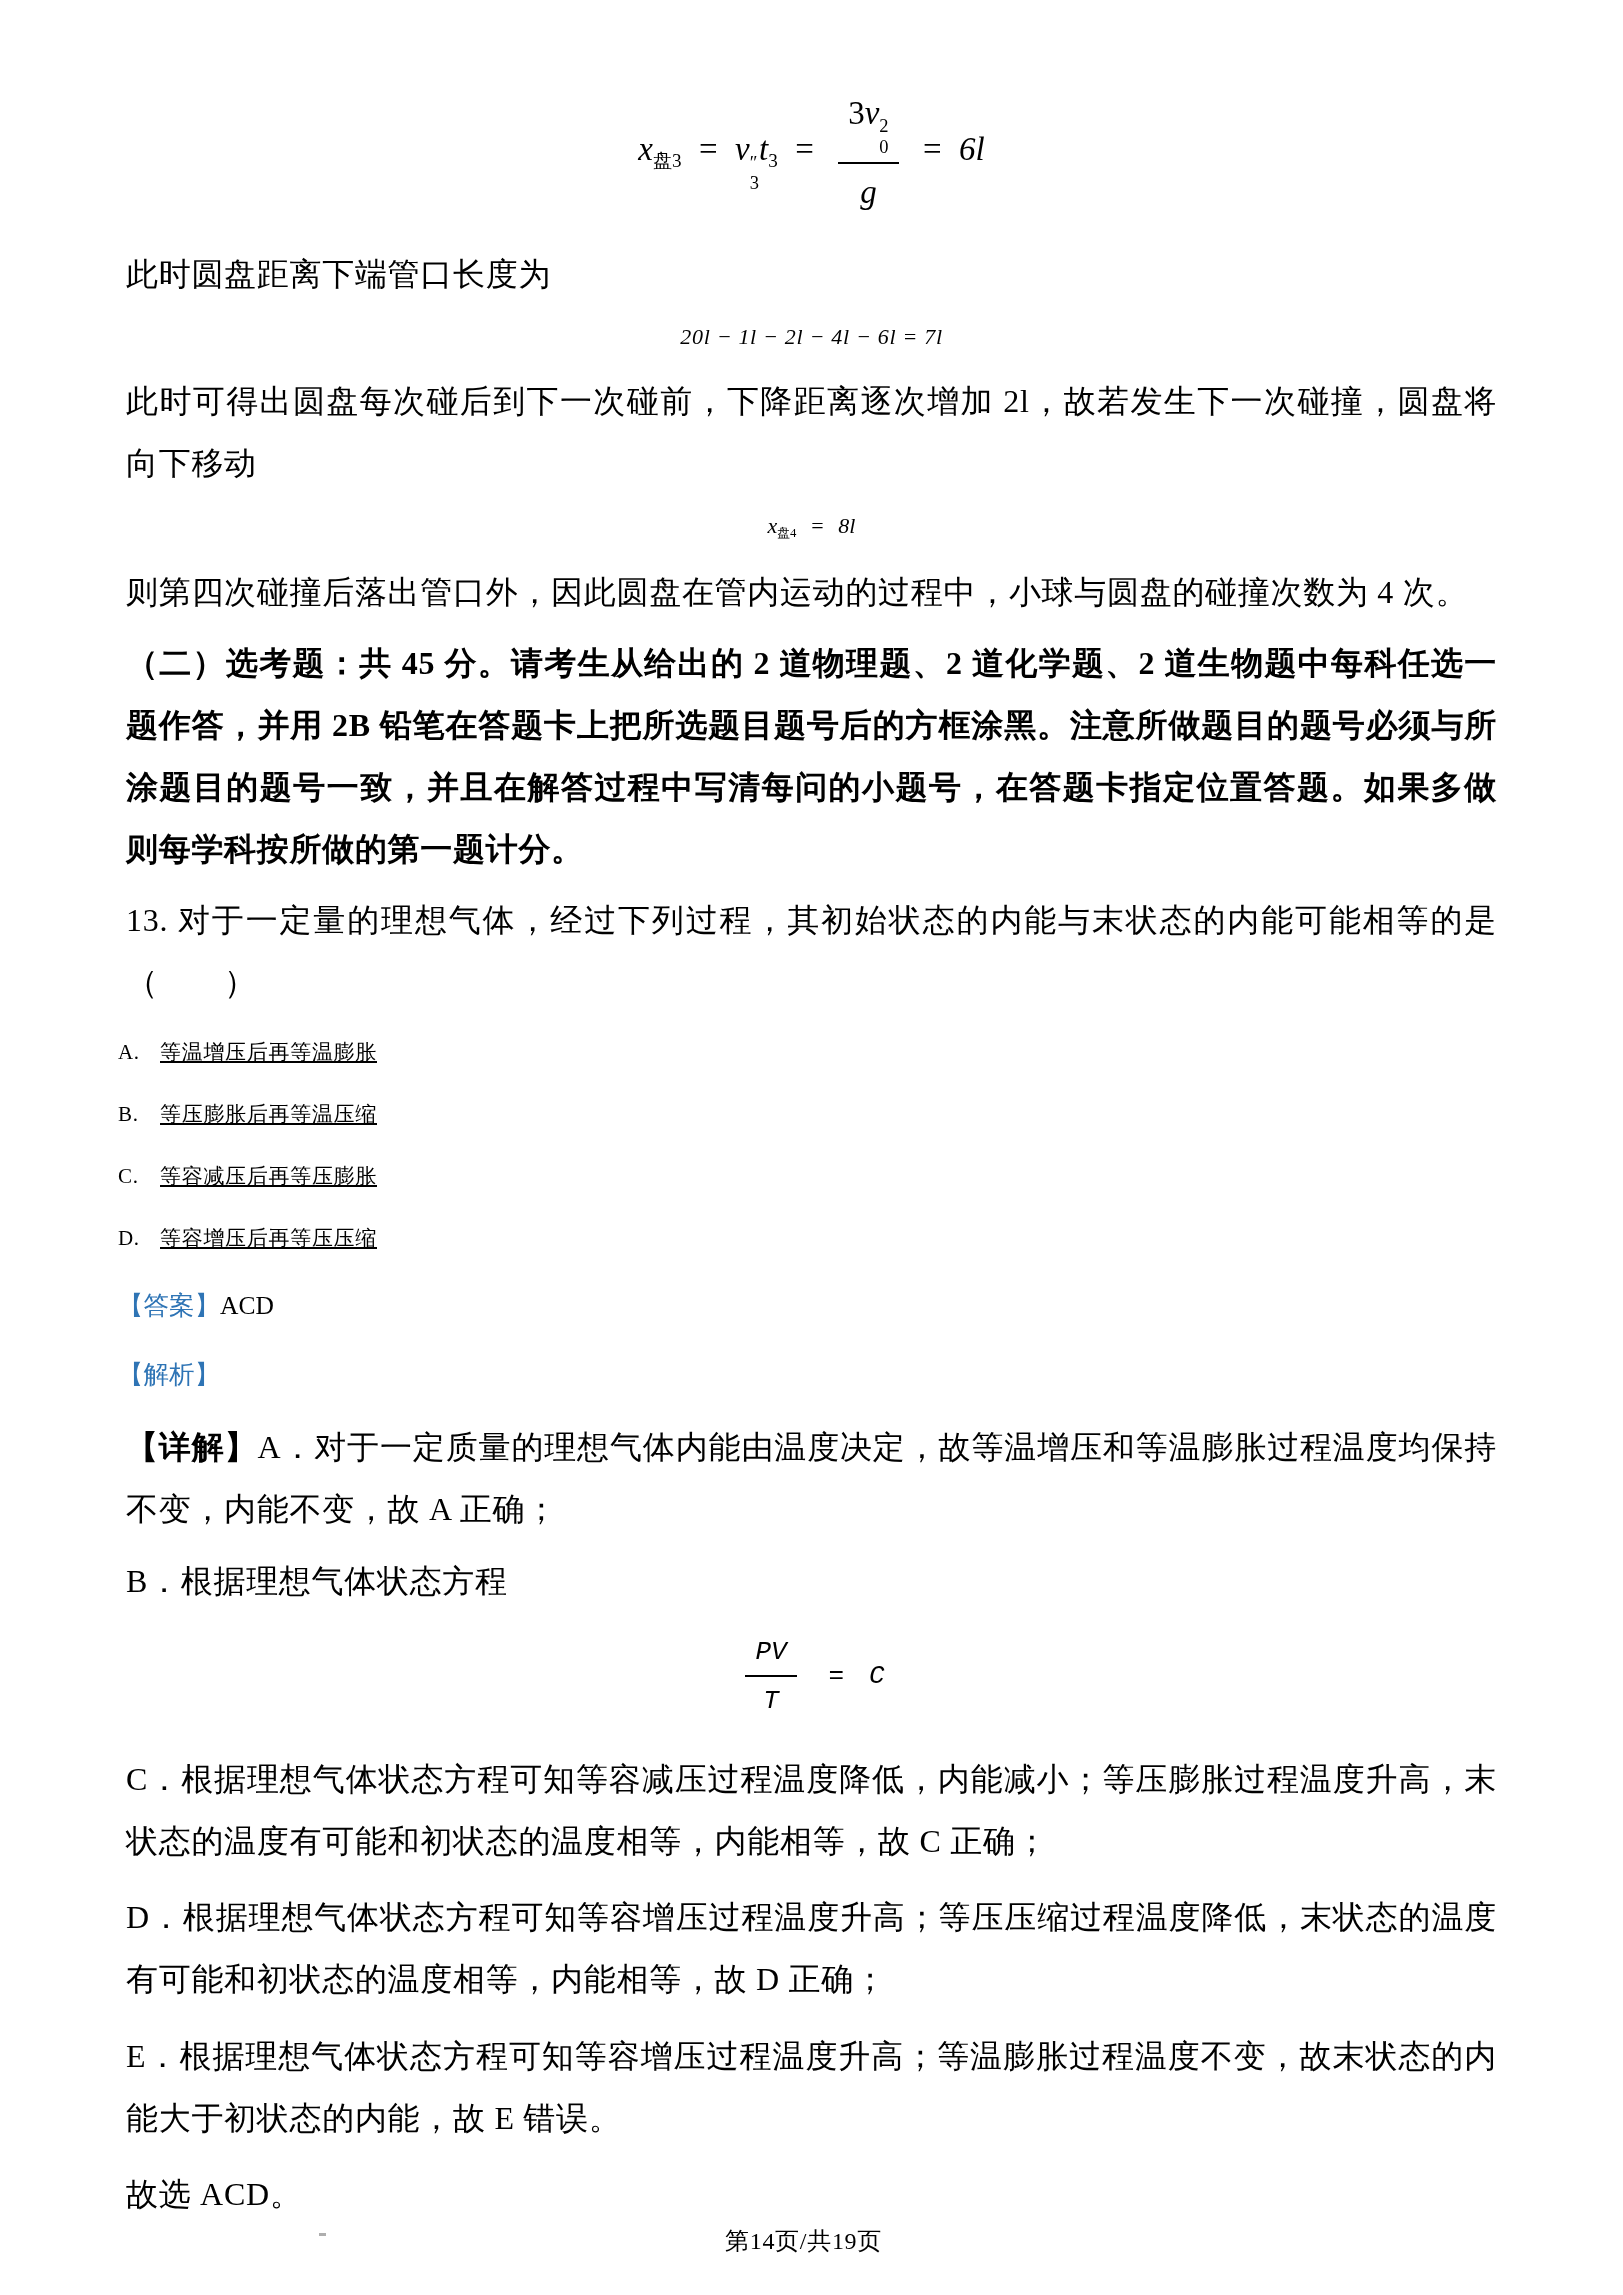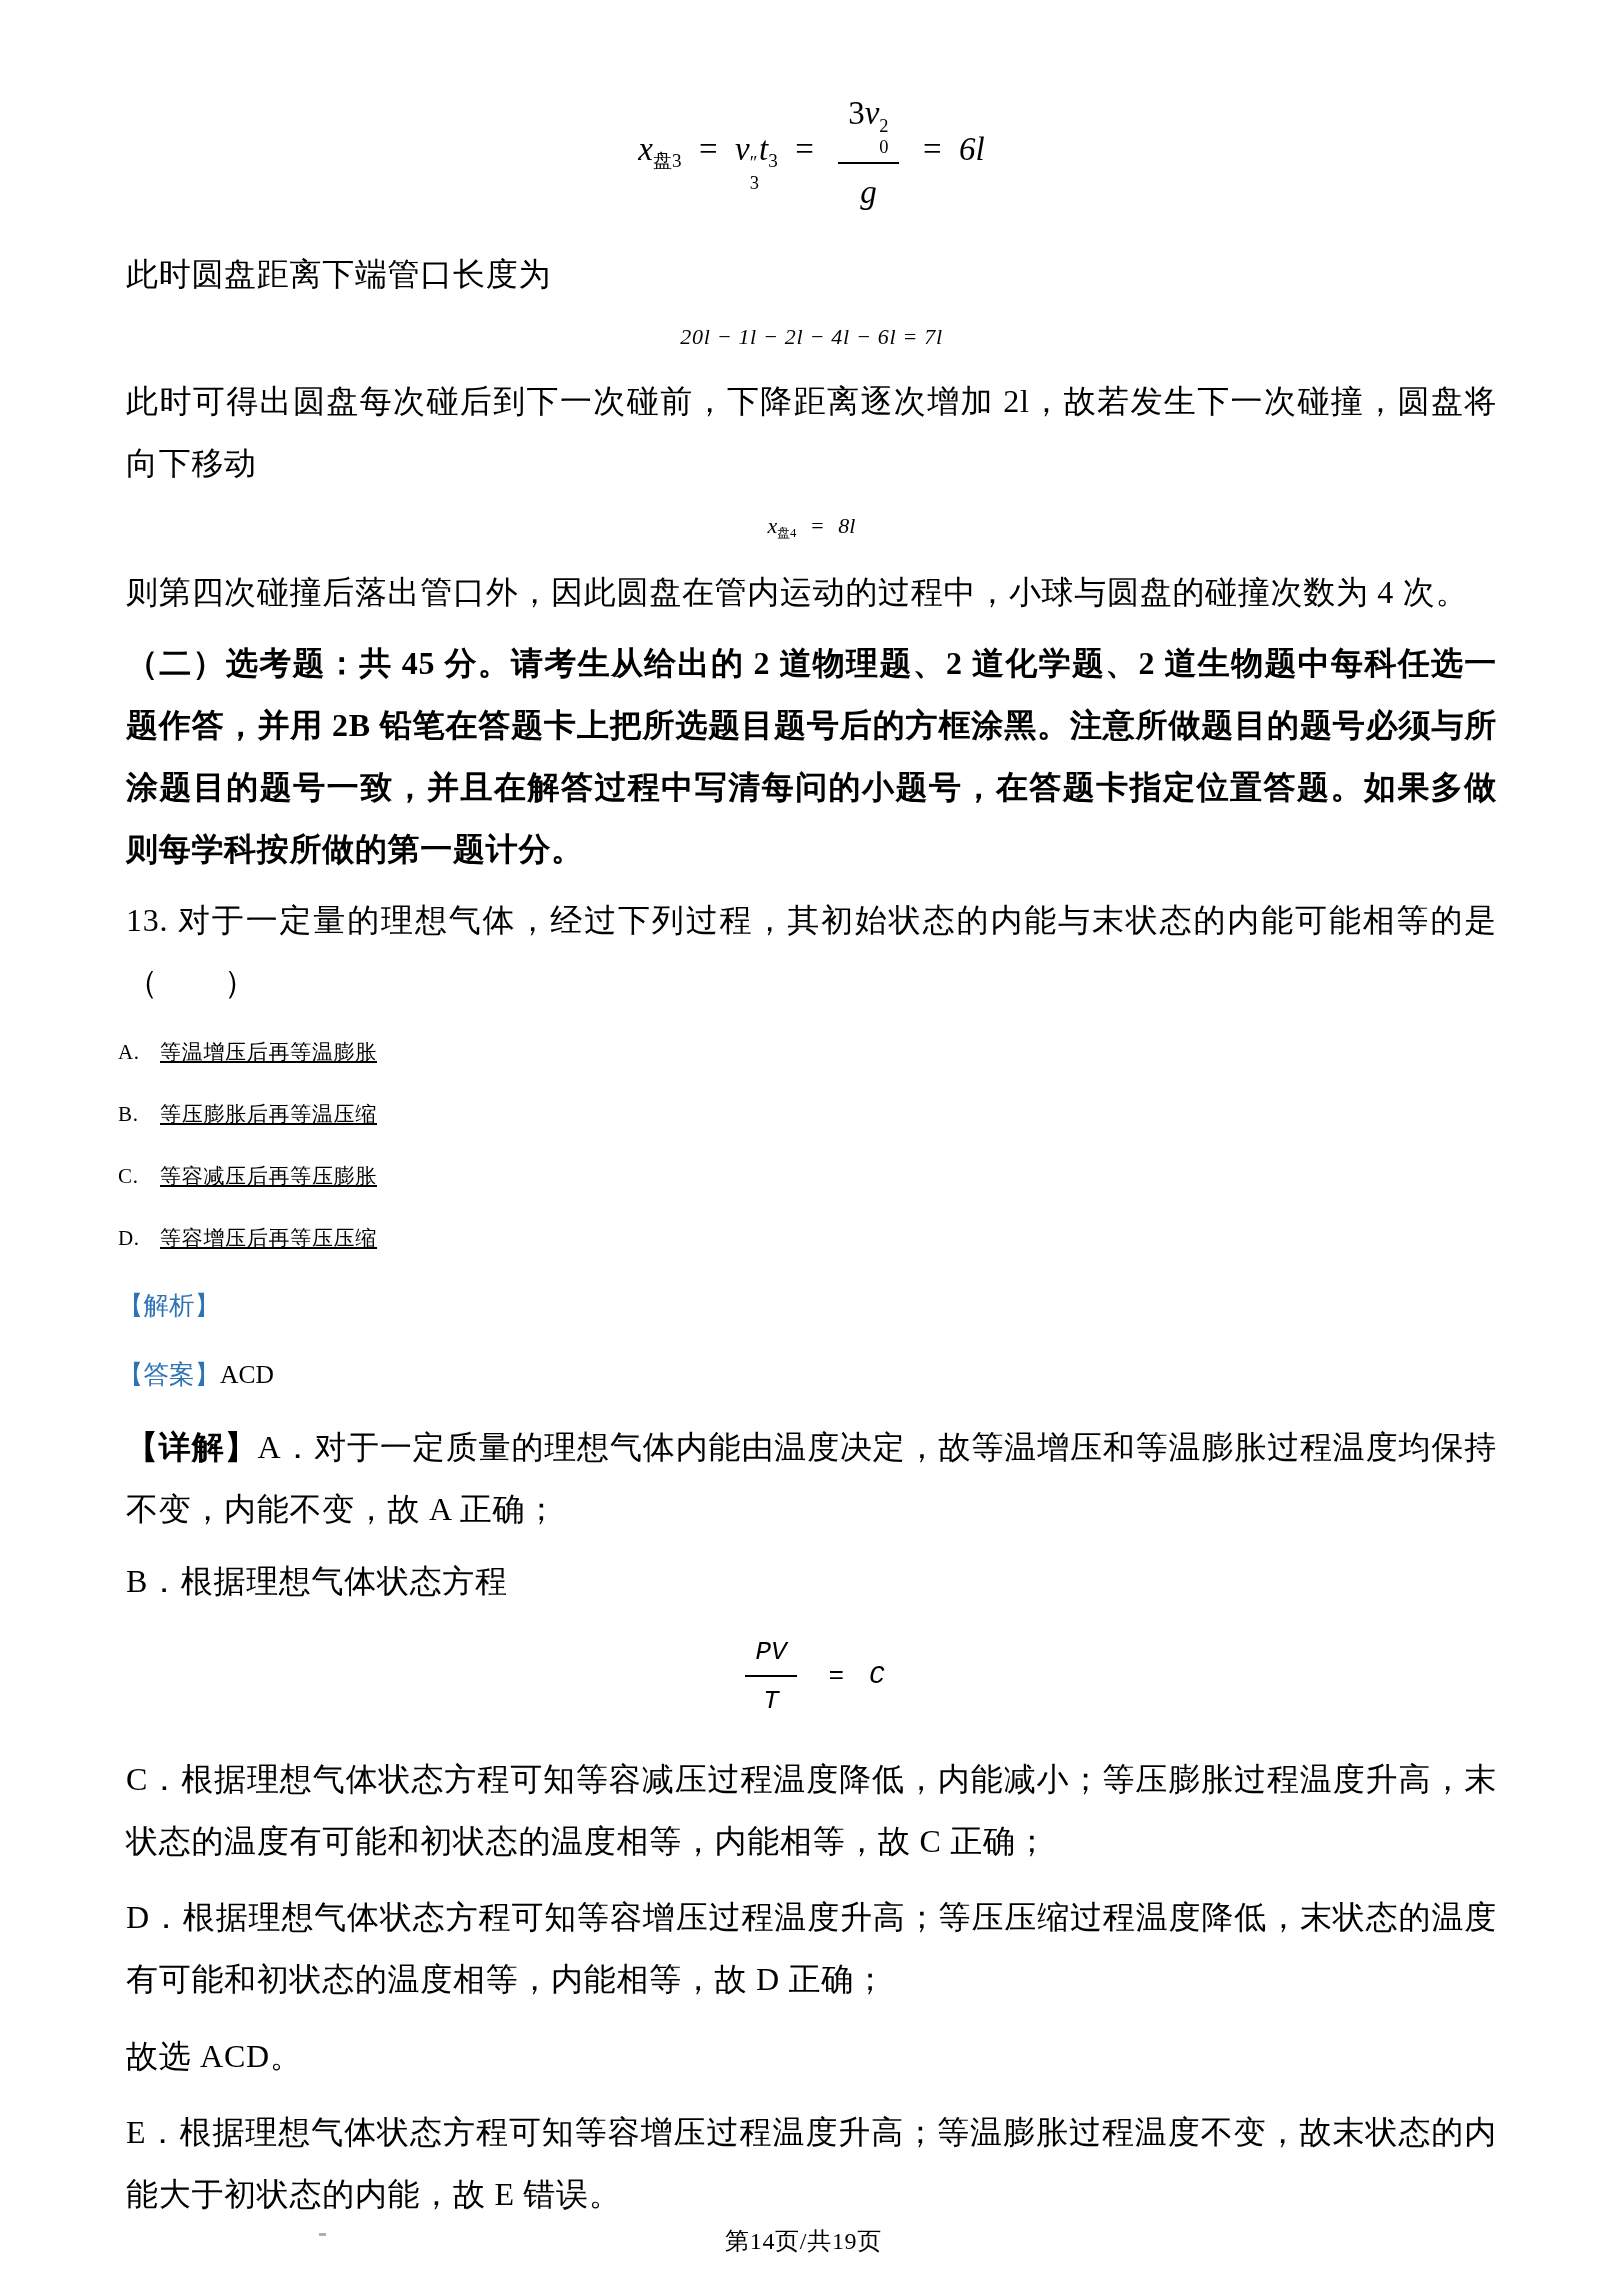--- a/index.html
+++ b/index.html
@@ -101,41 +101,41 @@
 
     <p class="body bold-note spacer-sm">（二）选考题：共 45 分。请考生从给出的 2 道物理题、2 道化学题、2 道生物题中每科任选一题作答，并用 2B 铅笔在答题卡上把所选题目题号后的方框涂黑。注意所做题目的题号必须与所涂题目的题号一致，并且在解答过程中写清每问的小题号，在答题卡指定位置答题。如果多做则每学科按所做的第一题计分。</p>
 
     <p class="body spacer-sm">13. 对于一定量的理想气体，经过下列过程，其初始状态的内能与末状态的内能可能相等的是（　　）</p>
 
     <p class="option-row"><span class="option-label">A.</span><span>等温增压后再等温膨胀</span></p>
     <p class="option-row"><span class="option-label">B.</span><span>等压膨胀后再等温压缩</span></p>
     <p class="option-row"><span class="option-label">C.</span><span>等容减压后再等压膨胀</span></p>
     <p class="option-row"><span class="option-label">D.</span><span>等容增压后再等压压缩</span></p>
 
+    <p class="ans-line"><span class="tag" style="color: rgb(46, 116, 181);">【答案】</span><span>ACD</span></p>
+
     <p class="ans-line"><span class="tag" style="color: rgb(46, 116, 181);">【解析】</span></p>
-
-    <p class="ans-line"><span class="tag" style="color: rgb(46, 116, 181);">【答案】</span><span>ACD</span></p>
 
     <p class="body spacer-sm"><span class="detail-tag">【详解】</span><span>A．对于一定质量的理想气体内能由温度决定，故等温增压和等温膨胀过程温度均保持不变，内能不变，故 A 正确；</span></p>
 
     <p class="body spacer-sm">B．根据理想气体状态方程</p>
 
     <div class="formula-row" style="font-size:26px;padding:14.4px 0;font-family:Liberation Mono, monospace;">
       <span class="frac">
         <span class="num mi">PV</span>
         <span class="den mi">T</span>
       </span>
       <span class="op">=</span>
       <span class="mi">C</span>
     </div>
 
     <p class="body spacer-md">C．根据理想气体状态方程可知等容减压过程温度降低，内能减小；等压膨胀过程温度升高，末状态的温度有可能和初状态的温度相等，内能相等，故 C 正确；</p>
     <p class="body spacer-md">D．根据理想气体状态方程可知等容增压过程温度升高；等压压缩过程温度降低，末状态的温度有可能和初状态的温度相等，内能相等，故 D 正确；</p>
+    <p class="body spacer-md">E．根据理想气体状态方程可知等容增压过程温度升高；等温膨胀过程温度不变，故末状态的内能大于初状态的内能，故 E 错误。</p>
     <p class="body spacer-md">故选 ACD。</p>
-    <p class="body spacer-md">E．根据理想气体状态方程可知等容增压过程温度升高；等温膨胀过程温度不变，故末状态的内能大于初状态的内能，故 E 错误。</p>
 
   </div>
 
   <span class="artifact"></span>
 
   <div class="footer">第14页/共19页</div>
 </div>
 
 
 </body></html>

